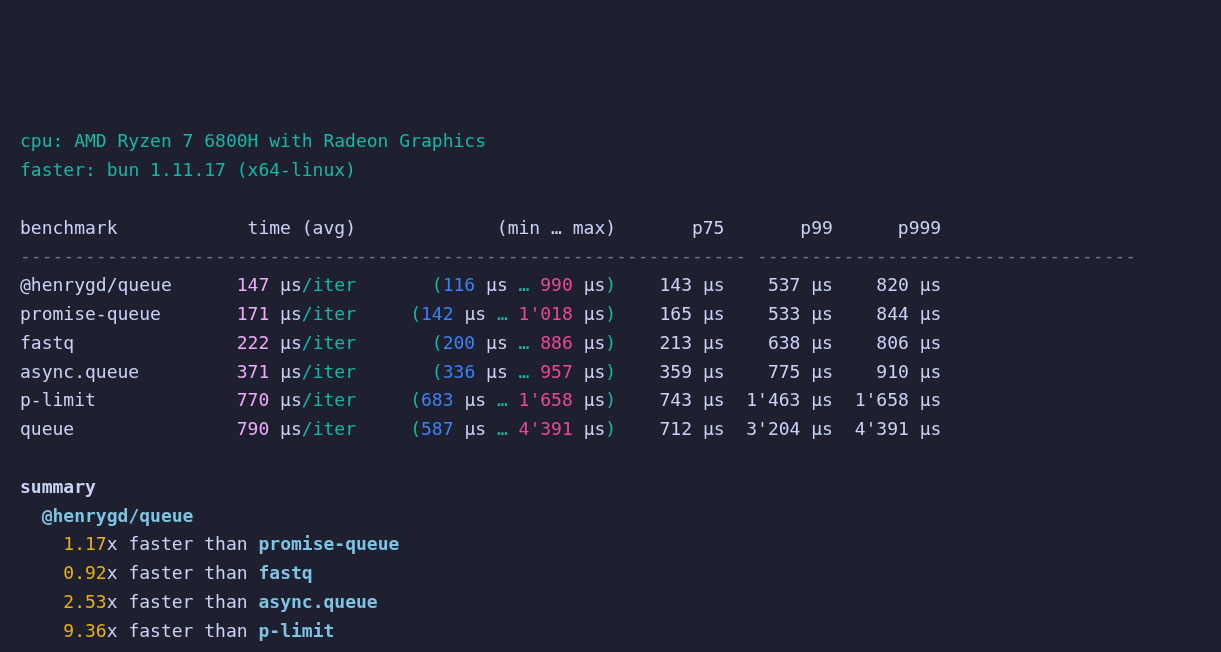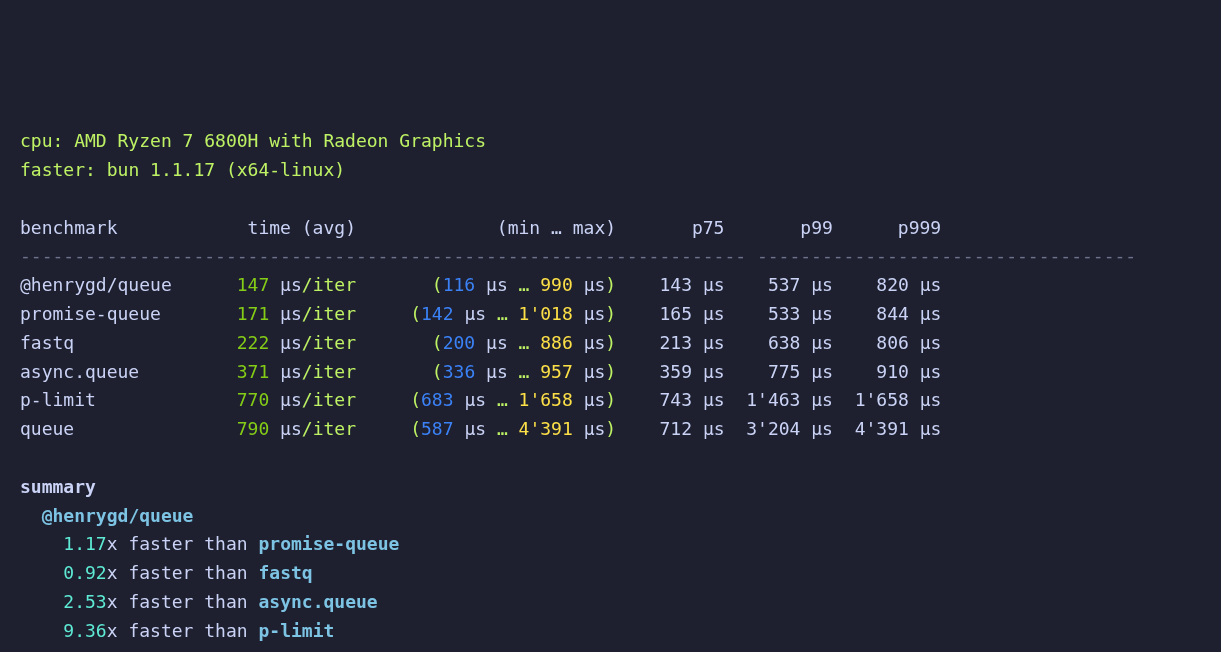--- a/index.html
+++ b/index.html
@@ -7,37 +7,37 @@
     background: #1e2030;
     color: #cad3f5;
     font-family: "Menlo", "Consolas", "DejaVu Sans Mono", monospace;
     font-size: 18px;
     line-height: 1.6;
     padding: 12px 20px;
     width: 1221px;
     height: 652px;
     white-space: pre;
   }
-  .dim { color: #bef264; }
+  .dim { color: #14b8a6; }
   .white { color: #cad3f5; }
-  .yellow { color: #84cc16; }
+  .yellow { color: #f0abfc; }
   .cyan { color: #3b82f6; }
-  .magenta { color: #fde047; }
-  .green { color: #5eead4; }
+  .magenta { color: #ec4899; }
+  .green { color: #eab308; }
   .blue-bold { color: #7dc4e4; font-weight: bold; }
   .bold { font-weight: bold; }
   .rule { color: #6e738d; letter-spacing: 0; }
 </style>
 </head>
 <body>
 
 
 
 <div><span class="dim">cpu: </span><span class="dim">AMD Ryzen 7 6800H with Radeon Graphics</span>
-<span class="dim">faster: </span><span class="dim">bun 1.1.17 (x64-linux)</span>
+<span class="dim">faster: </span><span class="dim">bun 1.11.17 (x64-linux)</span>
 
 <span class="white">benchmark</span>            <span class="white">time (avg)</span>             <span class="white">(min … max)</span>       <span class="white">p75</span>       <span class="white">p99</span>      <span class="white">p999</span>
 <span class="rule">------------------------------------------------------------------- -----------------------------------</span>
 <span class="white">@henrygd/queue</span>      <span class="yellow">147</span> <span class="white">µs</span><span class="dim">/iter</span>       <span class="dim">(</span><span class="cyan">116</span> <span class="white">µs</span> <span class="dim">…</span> <span class="magenta">990</span> <span class="white">µs</span><span class="dim">)</span>    <span class="white">143</span> <span class="white">µs</span>    <span class="white">537</span> <span class="white">µs</span>    <span class="white">820</span> <span class="white">µs</span>
 <span class="white">promise-queue</span>       <span class="yellow">171</span> <span class="white">µs</span><span class="dim">/iter</span>     <span class="dim">(</span><span class="cyan">142</span> <span class="white">µs</span> <span class="dim">…</span> <span class="magenta">1'018</span> <span class="white">µs</span><span class="dim">)</span>    <span class="white">165</span> <span class="white">µs</span>    <span class="white">533</span> <span class="white">µs</span>    <span class="white">844</span> <span class="white">µs</span>
 <span class="white">fastq</span>               <span class="yellow">222</span> <span class="white">µs</span><span class="dim">/iter</span>       <span class="dim">(</span><span class="cyan">200</span> <span class="white">µs</span> <span class="dim">…</span> <span class="magenta">886</span> <span class="white">µs</span><span class="dim">)</span>    <span class="white">213</span> <span class="white">µs</span>    <span class="white">638</span> <span class="white">µs</span>    <span class="white">806</span> <span class="white">µs</span>
 <span class="white">async.queue</span>         <span class="yellow">371</span> <span class="white">µs</span><span class="dim">/iter</span>       <span class="dim">(</span><span class="cyan">336</span> <span class="white">µs</span> <span class="dim">…</span> <span class="magenta">957</span> <span class="white">µs</span><span class="dim">)</span>    <span class="white">359</span> <span class="white">µs</span>    <span class="white">775</span> <span class="white">µs</span>    <span class="white">910</span> <span class="white">µs</span>
 <span class="white">p-limit</span>             <span class="yellow">770</span> <span class="white">µs</span><span class="dim">/iter</span>     <span class="dim">(</span><span class="cyan">683</span> <span class="white">µs</span> <span class="dim">…</span> <span class="magenta">1'658</span> <span class="white">µs</span><span class="dim">)</span>    <span class="white">743</span> <span class="white">µs</span>  <span class="white">1'463</span> <span class="white">µs</span>  <span class="white">1'658</span> <span class="white">µs</span>
 <span class="white">queue</span>               <span class="yellow">790</span> <span class="white">µs</span><span class="dim">/iter</span>     <span class="dim">(</span><span class="cyan">587</span> <span class="white">µs</span> <span class="dim">…</span> <span class="magenta">4'391</span> <span class="white">µs</span><span class="dim">)</span>    <span class="white">712</span> <span class="white">µs</span>  <span class="white">3'204</span> <span class="white">µs</span>  <span class="white">4'391</span> <span class="white">µs</span>
 

